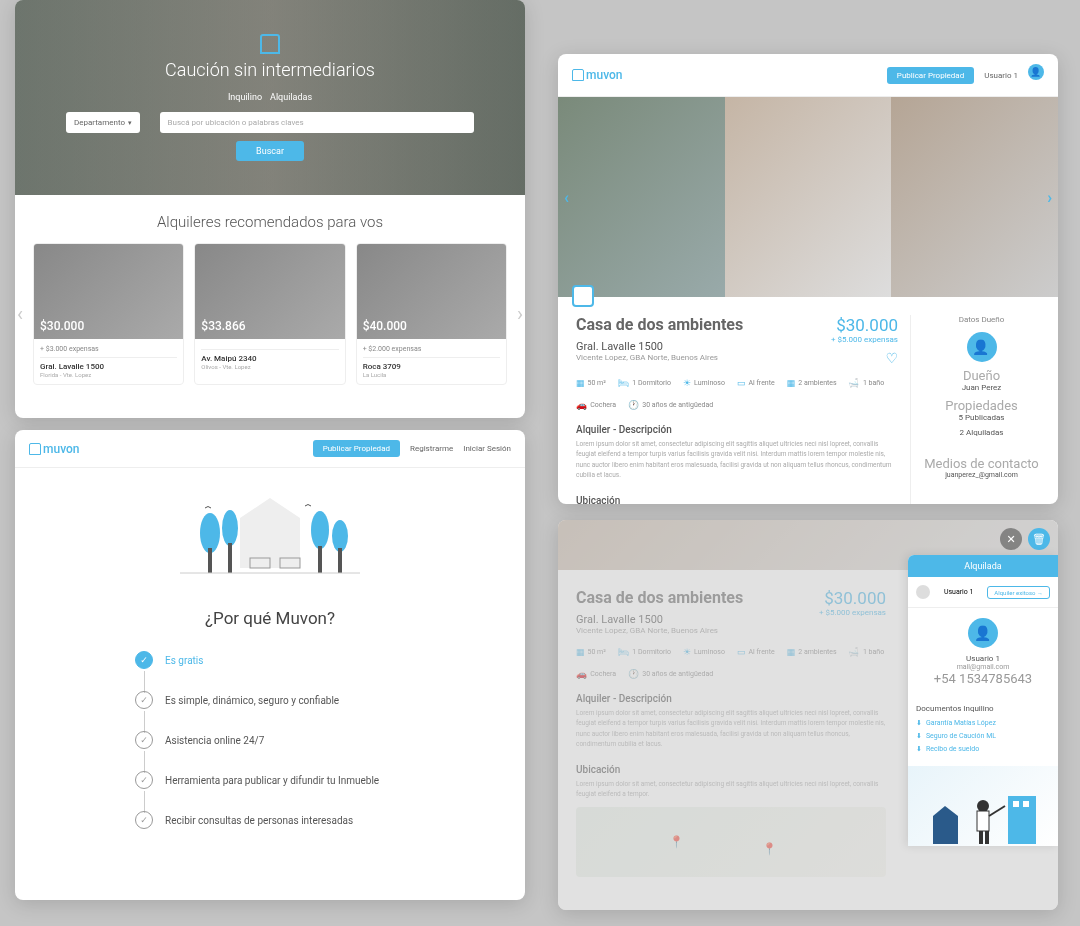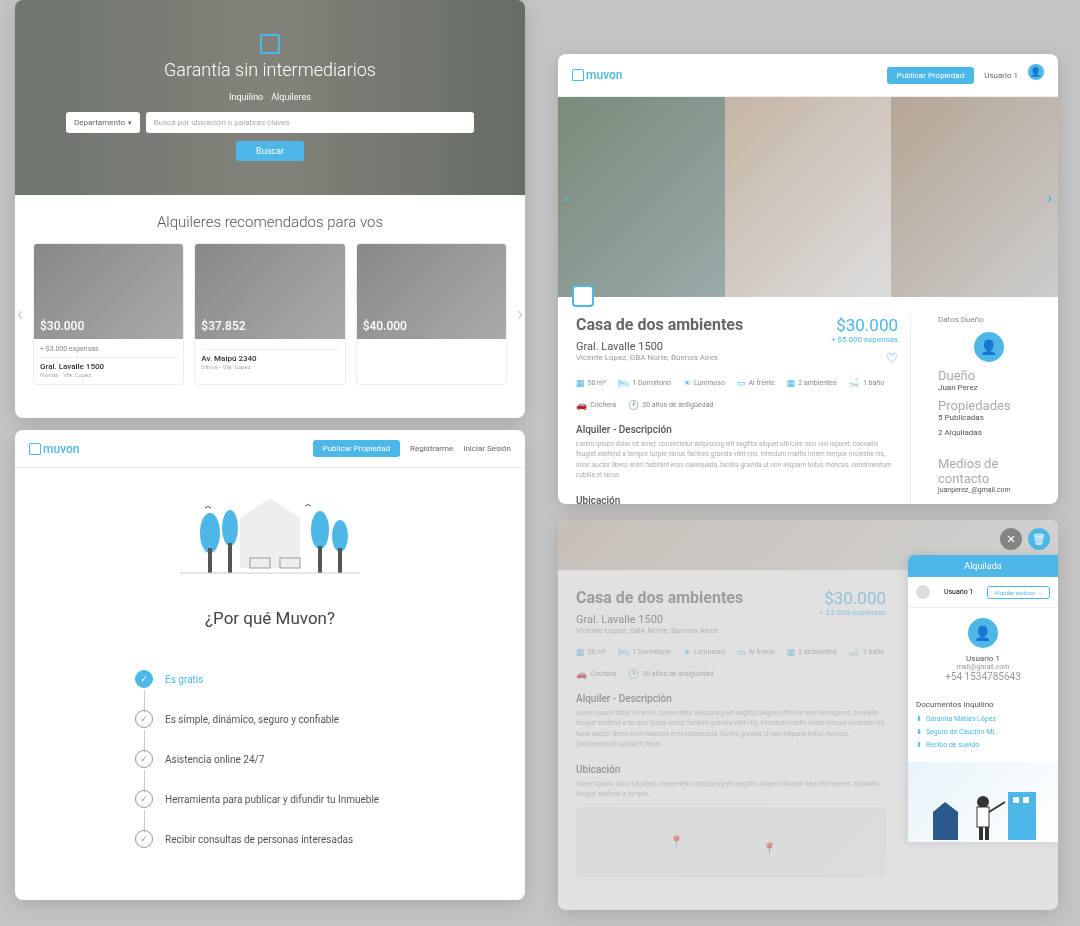--- a/index.html
+++ b/index.html
@@ -6,21 +6,21 @@
 body{background:#c5c5c5;padding:20px;width:1080px;height:926px;overflow:hidden;position:relative}
 .panel{background:#fff;border-radius:8px;box-shadow:0 4px 20px rgba(0,0,0,.15);position:absolute;overflow:hidden}
 
 
 #pA{left:15px;top:0;width:510px;height:418px}
 .hero{height:195px;background:linear-gradient(rgba(80,80,80,.5),rgba(80,80,80,.5)),linear-gradient(90deg,#8a9a8a,#b5b5a5,#7a8a7a);display:flex;flex-direction:column;align-items:center;justify-content:center;color:#fff;position:relative}
 .hero-logo{width:20px;height:20px;border:2px solid #4db8e8;border-radius:3px 3px 0 0;margin-bottom:5px}
 .hero-title{font-size:18px;font-weight:300;margin-bottom:12px}
 .hero-tabs{font-size:9px;display:flex;gap:8px;margin-bottom:10px}
 .hero-tabs span:first-child{}
-.search-row{display:flex;gap:6px;width:80%}
+.search-row{display:flex;gap:20px;width:80%}
 .sel{background:#fff;color:#666;font-size:8px;padding:6px 8px;border-radius:3px;display:flex;align-items:center;gap:3px}
 .sel::after{content:"▾";font-size:7px}
 .search-inp{flex:1;background:#fff;padding:6px 8px;border-radius:3px;font-size:8px;color:#aaa}
 .btn-buscar{background:#4db8e8;color:#fff;font-size:9px;padding:5px 20px;border-radius:3px;margin-top:8px}
 .section-title{text-align:center;font-size:15px;font-weight:300;color:#555;margin:18px 0 12px}
 .cards-row{display:flex;gap:10px;padding:0 18px;position:relative}
 .nav-arr{position:absolute;top:50%;transform:translateY(-50%);color:#ccc;font-size:20px;cursor:pointer}
 .nav-arr.l{left:2px}.nav-arr.r{right:2px}
 .card{flex:1;border:1px solid #eee;border-radius:4px;overflow:hidden}
 .card-img{height:95px;background:linear-gradient(135deg,#888,#aaa);display:flex;align-items:flex-end;padding:6px;color:#fff;font-size:12px;font-weight:500}
@@ -31,21 +31,21 @@
 
 
 #pB{left:15px;top:430px;width:510px;height:470px}
 .nav-bar{display:flex;align-items:center;justify-content:space-between;padding:10px 14px;border-bottom:1px solid #eee}
 .logo-txt{color:#4db8e8;font-size:12px;font-weight:500;display:flex;align-items:center;gap:2px}
 .logo-ico{width:12px;height:12px;border:1.5px solid #4db8e8;border-radius:2px 2px 0 0}
 .nav-links{display:flex;gap:10px;align-items:center;font-size:8px}
 .btn-pub{background:#4db8e8;color:#fff;padding:4px 10px;border-radius:3px;font-size:8px}
 .nav-link{color:#666}
 .illo{display:flex;justify-content:center;margin:20px 0}
-.why-title{text-align:center;font-size:17px;font-weight:400;color:#444;margin-bottom:42px}
+.why-title{text-align:center;font-size:17px;font-weight:400;color:#444;margin-bottom:23px}
 .steps{padding:0 120px}
 .step{display:flex;align-items:center;gap:12px;margin-bottom:22px;position:relative}
 .step::after{content:"";position:absolute;left:9px;top:20px;width:1px;height:22px;background:#ccc}
 .step:last-child::after{display:none}
 .step-ico{width:18px;height:18px;border:1.5px solid #999;border-radius:50%;display:flex;align-items:center;justify-content:center;font-size:9px;color:#999;flex-shrink:0}
 .step.active .step-ico{background:#4db8e8;border-color:#4db8e8;color:#fff}
 .step-txt{font-size:10px;color:#555}
 .step.active .step-txt{color:#4db8e8;font-weight:400}
 
 
@@ -64,21 +64,21 @@
 .detail-loc{font-size:8px;color:#999}
 .price-col{text-align:right}
 .price{color:#4db8e8;font-size:17px;font-weight:400}
 .expenses{color:#4db8e8;font-size:8px}
 .heart{color:#4db8e8;font-size:14px;margin-top:6px}
 .specs{display:flex;flex-wrap:wrap;gap:12px;margin-top:12px;font-size:7px;color:#888}
 .spec{display:flex;align-items:center;gap:3px}
 .spec-ico{color:#4db8e8;font-size:9px}
 .sub-h{font-size:10px;color:#555;margin-top:14px;font-weight:500}
 .lorem{font-size:6.5px;color:#aaa;line-height:1.6;margin-top:4px}
-.owner-card{width:130px;border-left:1px solid #eee;padding-left:27px;font-size:8px}
+.owner-card{width:130px;border-left:1px solid #eee;padding-left:12px;text-align:center;font-size:8px}
 .owner-h{color:#888;font-size:8px;margin-bottom:8px}
 .avatar{width:30px;height:30px;background:#4db8e8;border-radius:50%;margin:0 auto 6px;display:flex;align-items:center;justify-content:center;color:#fff;font-size:14px}
 .owner-lbl{color:#aaa;font-size:13px}
 .owner-val{color:#555;margin-bottom:6px}
 
 
 #pD{left:558px;top:520px;width:500px;height:390px;position:absolute}
 .dim{position:absolute;inset:0;background:rgba(200,200,200,.55);z-index:1}
 #pD .detail-body,#pD .gallery{position:relative}
 .top-icons{position:absolute;top:8px;right:8px;z-index:3;display:flex;gap:6px}
@@ -96,52 +96,57 @@
 .map-area{height:70px;background:linear-gradient(135deg,#e8f0e8,#f5f5f0);margin-top:8px;border-radius:4px;position:relative}
 .pin{position:absolute;color:#4db8e8;font-size:12px}
 #pD .gallery{height:50px}
 </style>
 </head>
 <body>
 
 <div class="panel" id="pA">
   <div class="hero">
     <div class="hero-logo"></div>
-    <div class="hero-title">Garantía sin intermediarios</div>
+    <div class="hero-title">Caución sin intermediarios</div>
     <div class="hero-tabs">
       <span>Inquilino</span>
-      <span>Alquileres</span>
+      <span>Alquiladas</span>
     </div>
     <div class="search-row">
       <div class="sel">Departamento</div>
       <div class="search-inp">Buscá por ubicación o palabras claves</div>
     </div>
     <div class="btn-buscar">Buscar</div>
   </div>
   <div class="section-title">Alquileres recomendados para vos</div>
   <div class="cards-row">
     <span class="nav-arr l">‹</span>
     <div class="card">
       <div class="card-img">$30.000</div>
       <div class="card-body">
         <div class="card-exp">+ $3.000 expensas</div>
         <div class="card-addr">Gral. Lavalle 1500</div>
         <div class="card-loc">Florida - Vte. Lopez</div>
       </div>
     </div>
     <div class="card">
-      <div class="card-img">$37.852</div>
+      <div class="card-img">$33.866</div>
       <div class="card-body">
         <div class="card-exp"></div>
         <div class="card-addr">Av. Maipú 2340</div>
         <div class="card-loc">Olivos - Vte. Lopez</div>
       </div>
     </div>
     <div class="card">
       <div class="card-img">$40.000</div>
+      <div class="card-body">
+        <div class="card-exp">+ $2.000 expensas</div>
+        <div class="card-addr">Roca 3709</div>
+        <div class="card-loc">La Lucila</div>
+      </div>
     </div>
     <span class="nav-arr r">›</span>
   </div>
 </div>
 
 <div class="panel" id="pB">
   <div class="nav-bar">
     <div class="logo-txt">
         <span class="logo-ico"></span>
         <span>muvon</span>
@@ -352,21 +357,21 @@
     <div class="sp-head">Alquilada</div>
     <div class="sp-row">
       <span class="sp-avatar-sm"></span>
       <span>Usuario 1</span>
       <span class="btn-outline">Alquiler exitoso →</span>
     </div>
     <div class="sp-center">
       <div class="avatar">👤</div>
       <div style="font-size:8px;color:#555">Usuario 1</div>
       <div style="font-size:7px;color:#999">mail@gmail.com</div>
-      <div style="font-size:10px;color:#999">+54 1534785643</div>
+      <div style="font-size:13px;color:#999">+54 1534785643</div>
     </div>
     <div class="sp-docs">
       <div class="sp-docs-h">Documentos Inquilino</div>
       <div class="doc-link">
           <span>⬇</span>
           <span>Garantía Matías López</span>
         </div>
       <div class="doc-link">
           <span>⬇</span>
           <span>Seguro de Caución ML</span>

